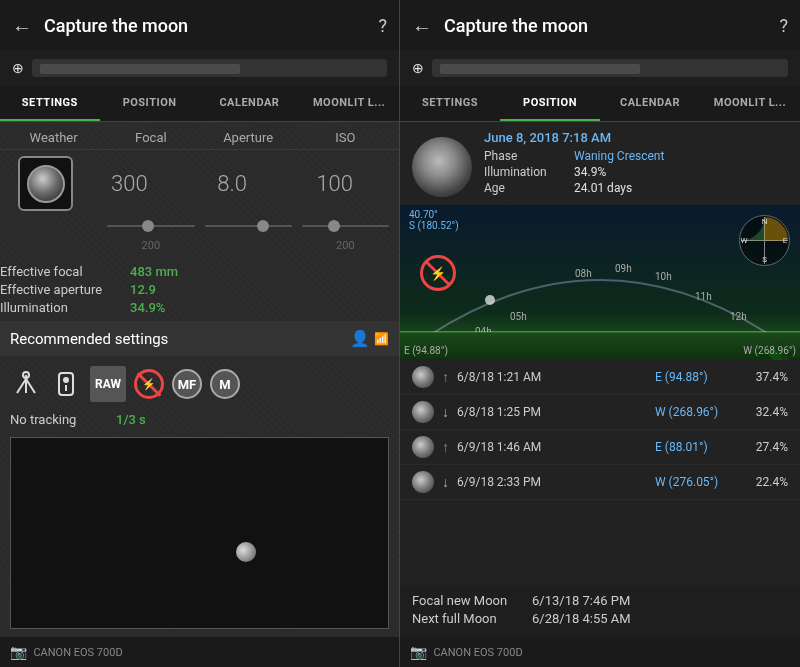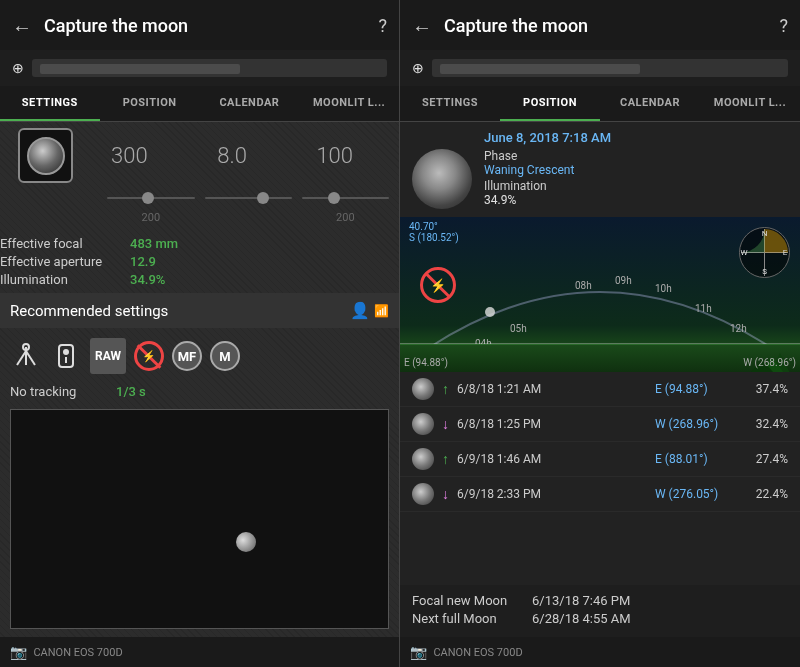--- a/index.html
+++ b/index.html
@@ -367,21 +367,20 @@
       color: #6ab7f5;
       font-size: 13px;
       font-weight: 500;
       margin-bottom: 4px;
     }
 
     .moon-detail-row {
       display: flex;
       font-size: 12px;
       margin-bottom: 2px;
-      flex-direction: column;
     }
 
     .detail-key {
       color: #ccc;
       width: 90px;
     }
 
     .detail-val {
       color: #6ab7f5;
     }
@@ -535,20 +534,26 @@
 
     <div class="tabs">
       <div class="tab active">SETTINGS</div>
       <div class="tab">POSITION</div>
       <div class="tab">CALENDAR</div>
       <div class="tab">MOONLIT L...</div>
     </div>
 
     <div class="panel-content">
 
+      <div class="settings-columns">
+        <div class="col-label">Weather</div>
+        <div class="col-label">Focal</div>
+        <div class="col-label">Aperture</div>
+        <div class="col-label">ISO</div>
+      </div>
 
       <div class="settings-row">
         <div class="camera-icon-box">
           <div class="camera-circle"></div>
         </div>
         <div class="setting-value">300</div>
         <div class="setting-value">8.0</div>
         <div class="setting-value">100</div>
       </div>
 
@@ -676,20 +681,24 @@
         <div class="moon-details">
           <div class="moon-date">June 8, 2018 7:18 AM</div>
           <div class="moon-detail-row">
             <span class="detail-key">Phase</span>
             <span class="detail-val">Waning Crescent</span>
           </div>
           <div class="moon-detail-row">
             <span class="detail-key">Illumination</span>
             <span class="detail-val white">34.9%</span>
           </div>
+          <div class="moon-detail-row">
+            <span class="detail-key">Age</span>
+            <span class="detail-val white">24.01 days</span>
+          </div>
         </div>
       </div>
 
       <div class="sky-chart">
         <div class="sky-chart-overlay">
           <div>40.70°</div>
           <div>S (180.52°)</div>
         </div>
 
         <div class="compass-rose">

